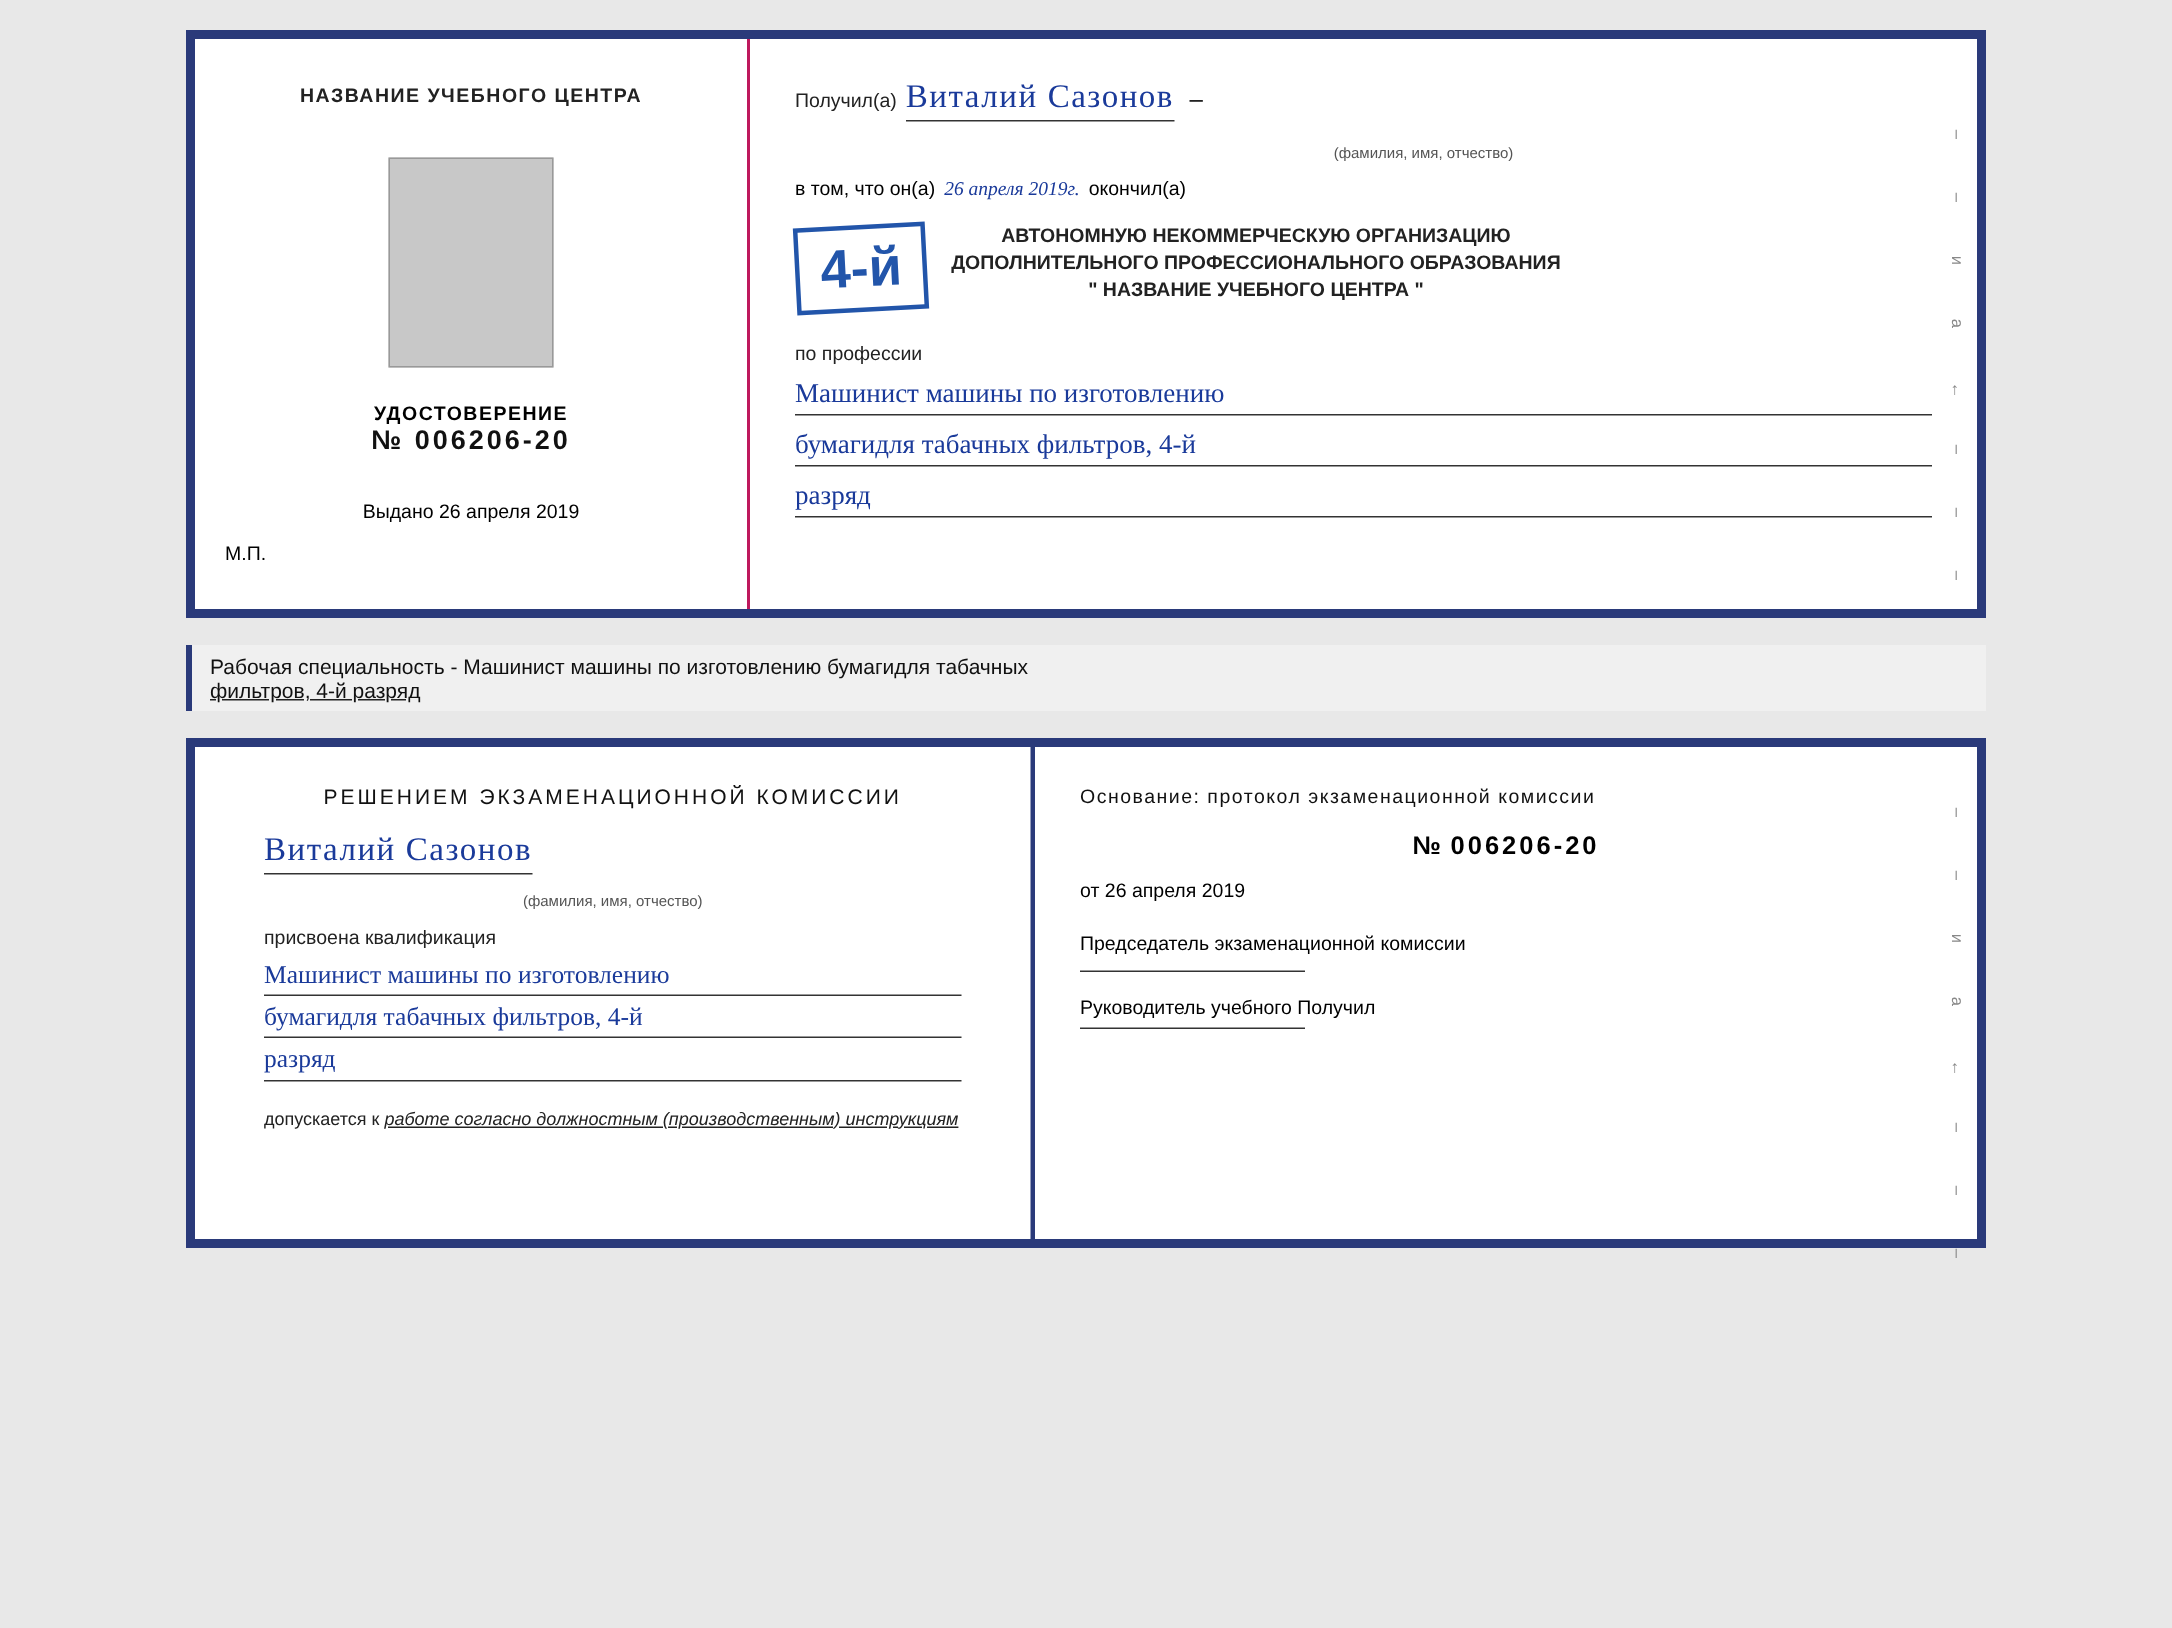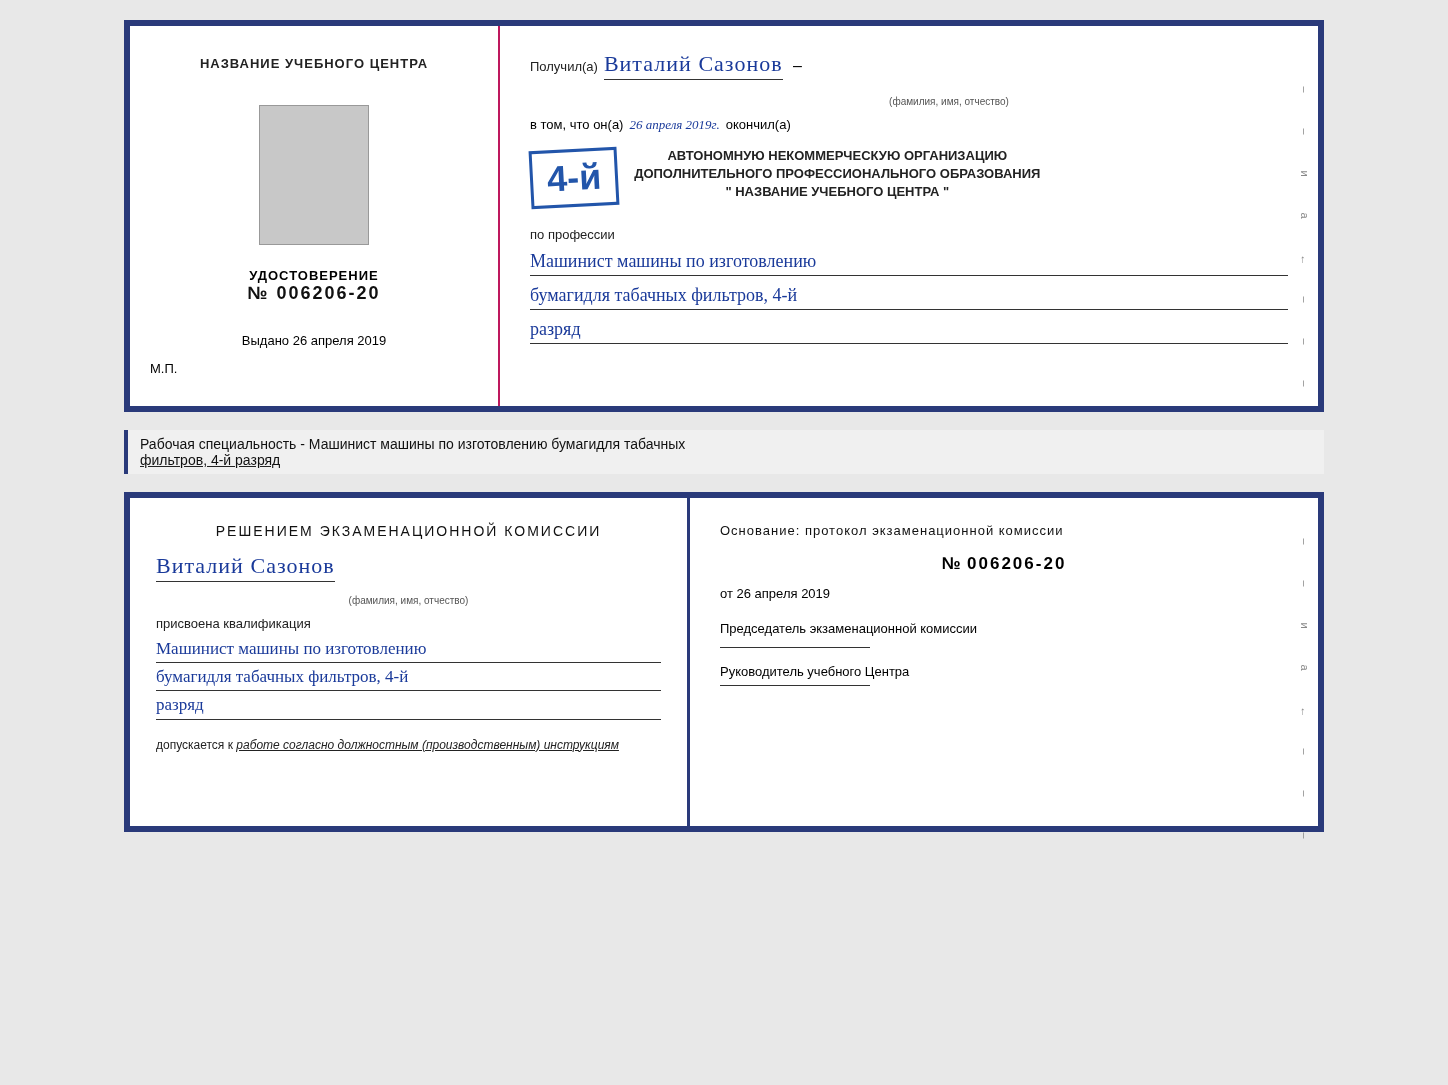--- a/index.html
+++ b/index.html
@@ -219,21 +219,21 @@
       display: flex;
       width: 1200px;
       border: 6px solid #2a3a7a;
       background: #fff;
       min-height: 340px;
     }
 
     .cert-left {
       width: 560px;
       border-right: 3px solid #2a3a7a;
-      padding: 25px 26px;
+      padding: 25px 46px;
     }
 
     .cert-right {
       flex: 1;
       padding: 25px 30px;
       position: relative;
     }
 
     .cert-heading {
       font-size: 14px;
@@ -420,21 +420,21 @@
     <div class="cert-number-block">
       <span class="cert-number-val">№</span>
       <span class="cert-number-val">006206-20</span>
     </div>
     <div class="cert-from-line">
       <span>от</span>
       <span>26 апреля 2019</span>
     </div>
     <div class="cert-chairman">Председатель экзаменационной комиссии</div>
     <div class="cert-signature-line"></div>
-    <div class="cert-head">Руководитель учебного Центра</div>
+    <div class="cert-head">Руководитель учебного Получил</div>
     <div class="cert-signature-line"></div>
 
     <div class="right-side-marks">
       <span class="side-mark">–</span>
       <span class="side-mark">–</span>
       <span class="side-mark">и</span>
       <span class="side-mark">а</span>
       <span class="side-mark">←</span>
       <span class="side-mark">–</span>
       <span class="side-mark">–</span>

